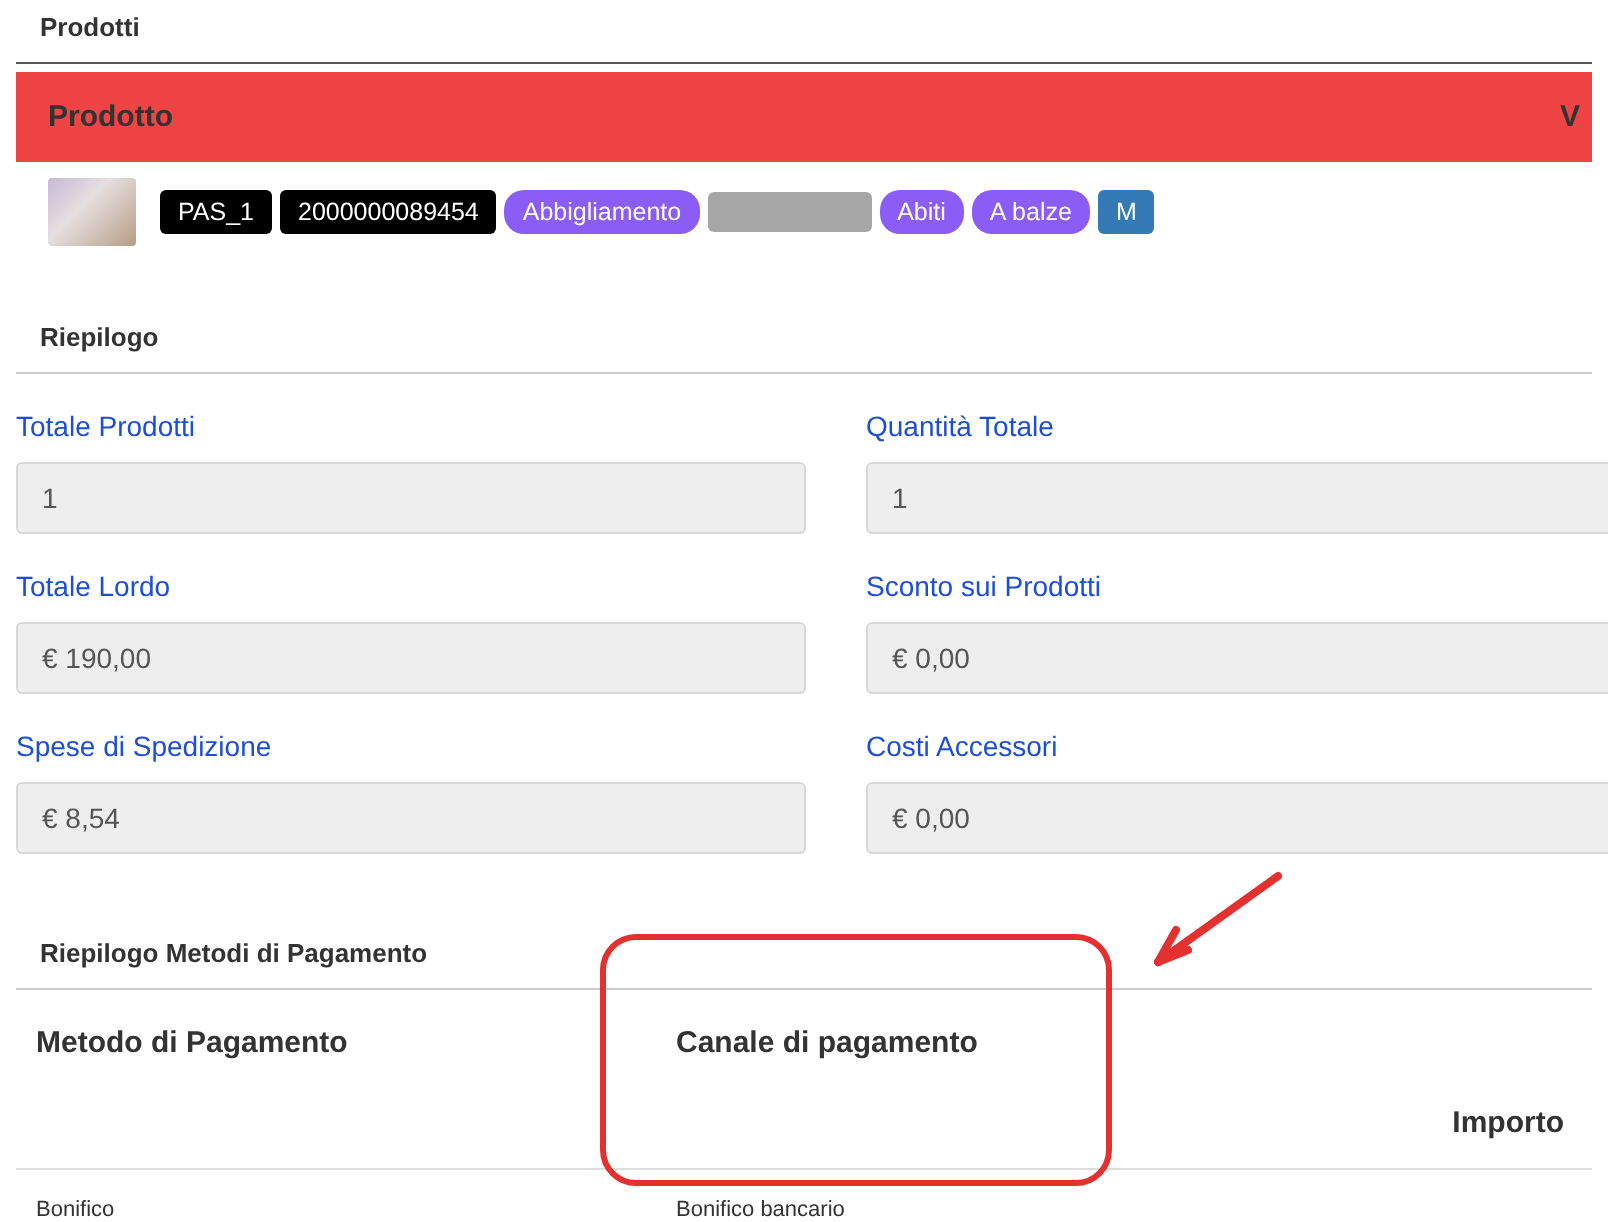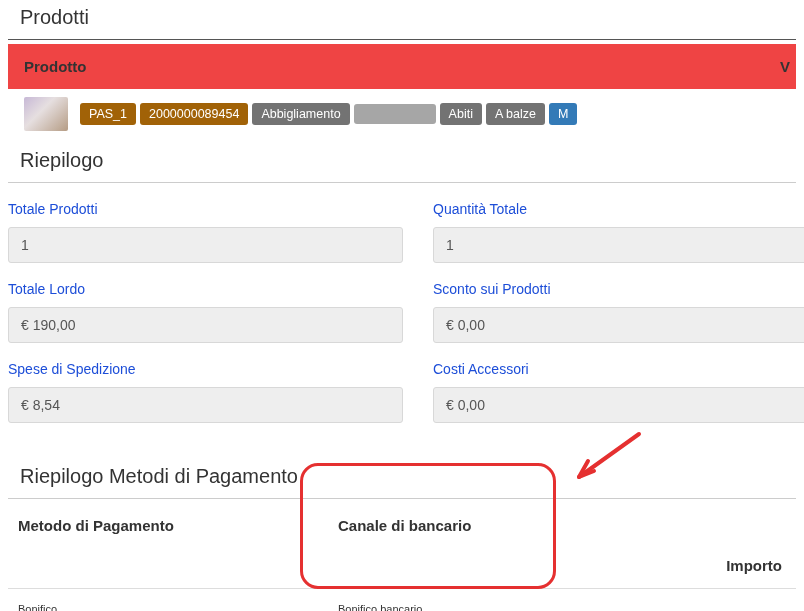--- a/index.html
+++ b/index.html
@@ -6,22 +6,22 @@
   body {
     font-family: -apple-system, BlinkMacSystemFont, "Segoe UI", Helvetica, Arial, sans-serif;
     font-size: 14px;
     color: #333;
     background: #fff;
     width: 804px;
     overflow: hidden;
   }
   .container { padding: 0 8px; }
   .section-title {
-    font-weight: 400;
-    font-size: 20px;
+    font-weight: 700;
+    font-size: 13px;
     padding: 6px 12px 10px;
     border-bottom: 1px solid #555;
     margin-bottom: 4px;
   }
   .section-title.light-border { border-bottom: 1px solid #ccc; }
   .col-header {
     font-weight: 700;
     font-size: 15px;
     padding: 14px 16px;
     background: #ef4444;
@@ -38,26 +38,26 @@
     border-radius: 2px;
   }
   .tags { display: flex; gap: 4px; flex-wrap: wrap; align-items: center; }
   .tag {
     font-size: 12.5px;
     color: #fff;
     padding: 3px 9px;
     border-radius: 3px;
     line-height: 1.3;
   }
-  .tag-red   { background: #a16207; }
-  .tag-gray  { background: #737373; }
+  .tag-red   { background: #000000; }
+  .tag-gray  { background: #8b5cf6; border-radius: 10px; }
   .tag-gray-wide { background:#a6a6a6; width:82px; height:20px; display:inline-block;}
   .tag-blue  { background: #337ab7; }
 
-  .riepilogo { }
+  .riepilogo { margin-top: 20px; }
   .form-grid {
     display: grid;
     grid-template-columns: 1fr 1fr;
     column-gap: 30px;
     row-gap: 18px;
     padding: 14px 0 6px;
     width: 820px;
   }
   .field label {
     display: block;
@@ -152,21 +152,21 @@
         <input readonly="" value="€ 0,00" style="">
       </div>
     </div>
   </div>
 
   <div class="rel" style="margin-top:30px;">
     <div class="section-title light-border">Riepilogo Metodi di Pagamento</div>
 
     <div class="pay-header-row">
       <div class="col-method">Metodo di Pagamento</div>
-      <div class="col-channel">Canale di bancario</div>
+      <div class="col-channel">Canale di pagamento</div>
       <div class="col-amount">Importo</div>
     </div>
 
     <div class="pay-row">
       <div class="col-method">Bonifico</div>
       <div class="col-channel">Bonifico bancario</div>
       <div class="col-amount">€ 198,54</div>
     </div>
 
     <div class="highlight-box" style="left:292px; top:4px; width:256px; height:126px;"></div>

